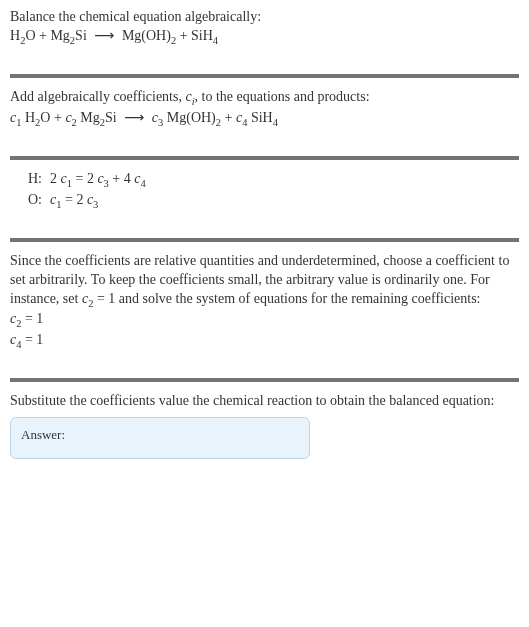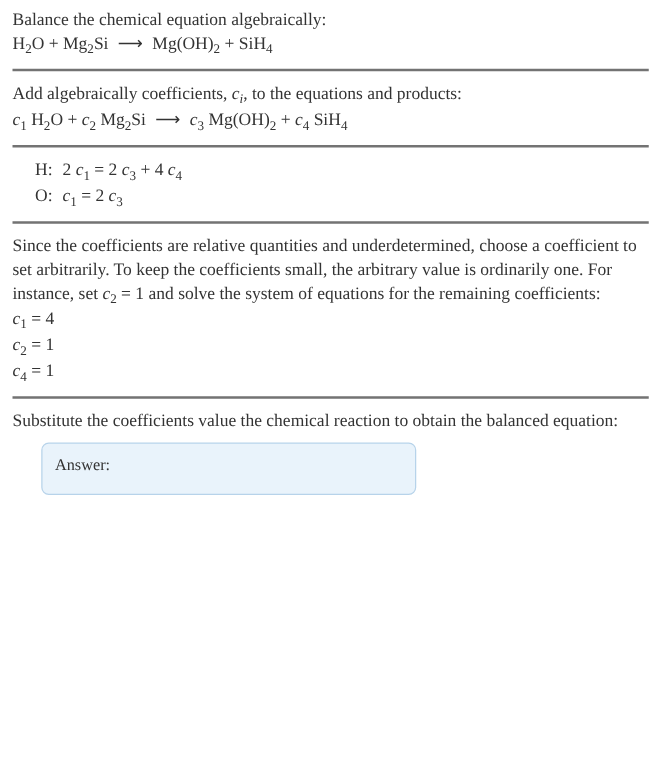--- a/index.html
+++ b/index.html
@@ -7,22 +7,22 @@
     font-size: 14px;
     color: #333;
     margin: 0;
     padding: 8px 10px;
     width: 529px;
     box-sizing: border-box;
     background: #fff;
     line-height: 1.35;
   }
   .section {
-    border-bottom: 2px solid #737373;
-    padding-bottom: 7px;
+    border-bottom: 4px solid #737373;
+    padding-bottom: 26px;
     margin-bottom: 10px;
   }
   .section:last-of-type { border-bottom: none; }
   .sub { vertical-align: sub; font-size: 0.75em; }
   .ital { font-style: italic; }
   .arrow { display: inline-block; padding: 0 4px; }
   .eq-table {
     border-collapse: collapse;
     margin-top: 2px;
   }
@@ -89,24 +89,23 @@
     </tr>
   </tbody>
     </table>
 </div>
 
 <div class="section">
   <div>
     <span>Since the coefficients are relative quantities and underdetermined, choose a coefficient to set arbitrarily. To keep the coefficients small, the arbitrary value is ordinarily one. For instance, set </span><span class="ital">c</span><span class="sub">2</span><span> = 1 and solve the system of equations for the remaining coefficients:</span>
   </div>
   <div class="coef-list">
-    <div><span class="ital">c</span><span class="sub">1</span><span> = 4</span></div>
     <div><span class="ital">c</span><span class="sub">2</span><span> = 1</span></div>
     <div><span class="ital">c</span><span class="sub">4</span><span> = 1</span></div>
   </div>
 </div>
 
 <div>
   <div>Substitute the coefficients value the chemical reaction to obtain the balanced equation:</div>
-  <div class="answer-box" style="margin-top:6px;margin-left:23px;">
+  <div class="answer-box" style="margin-top:6px;">
     <div class="answer-label">Answer:</div>
   </div>
 </div>
 
 </body></html>

